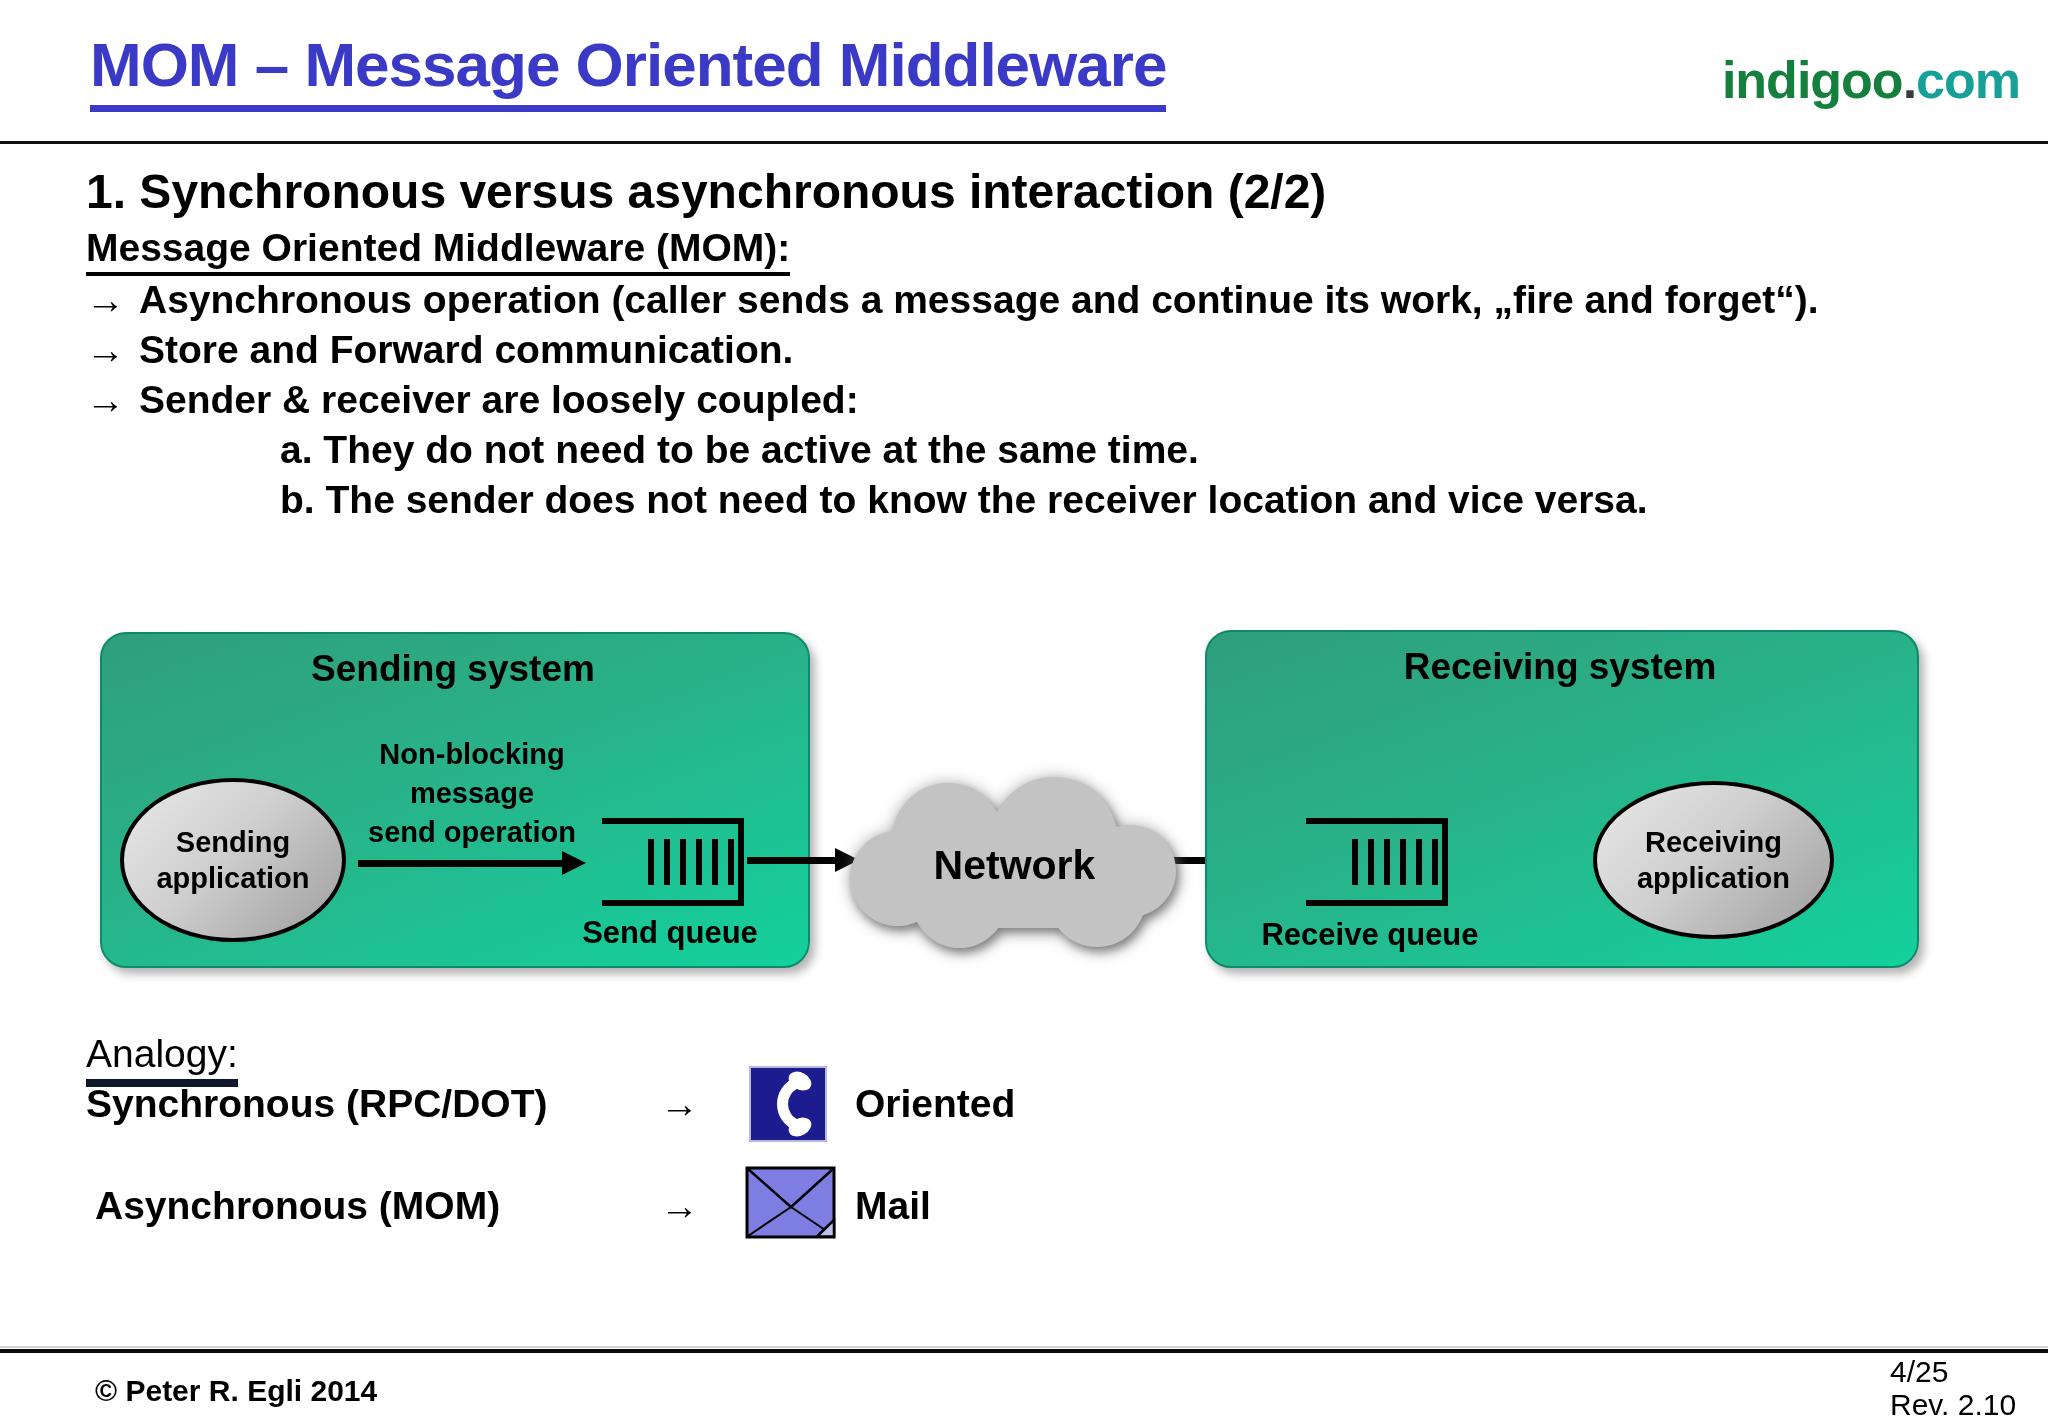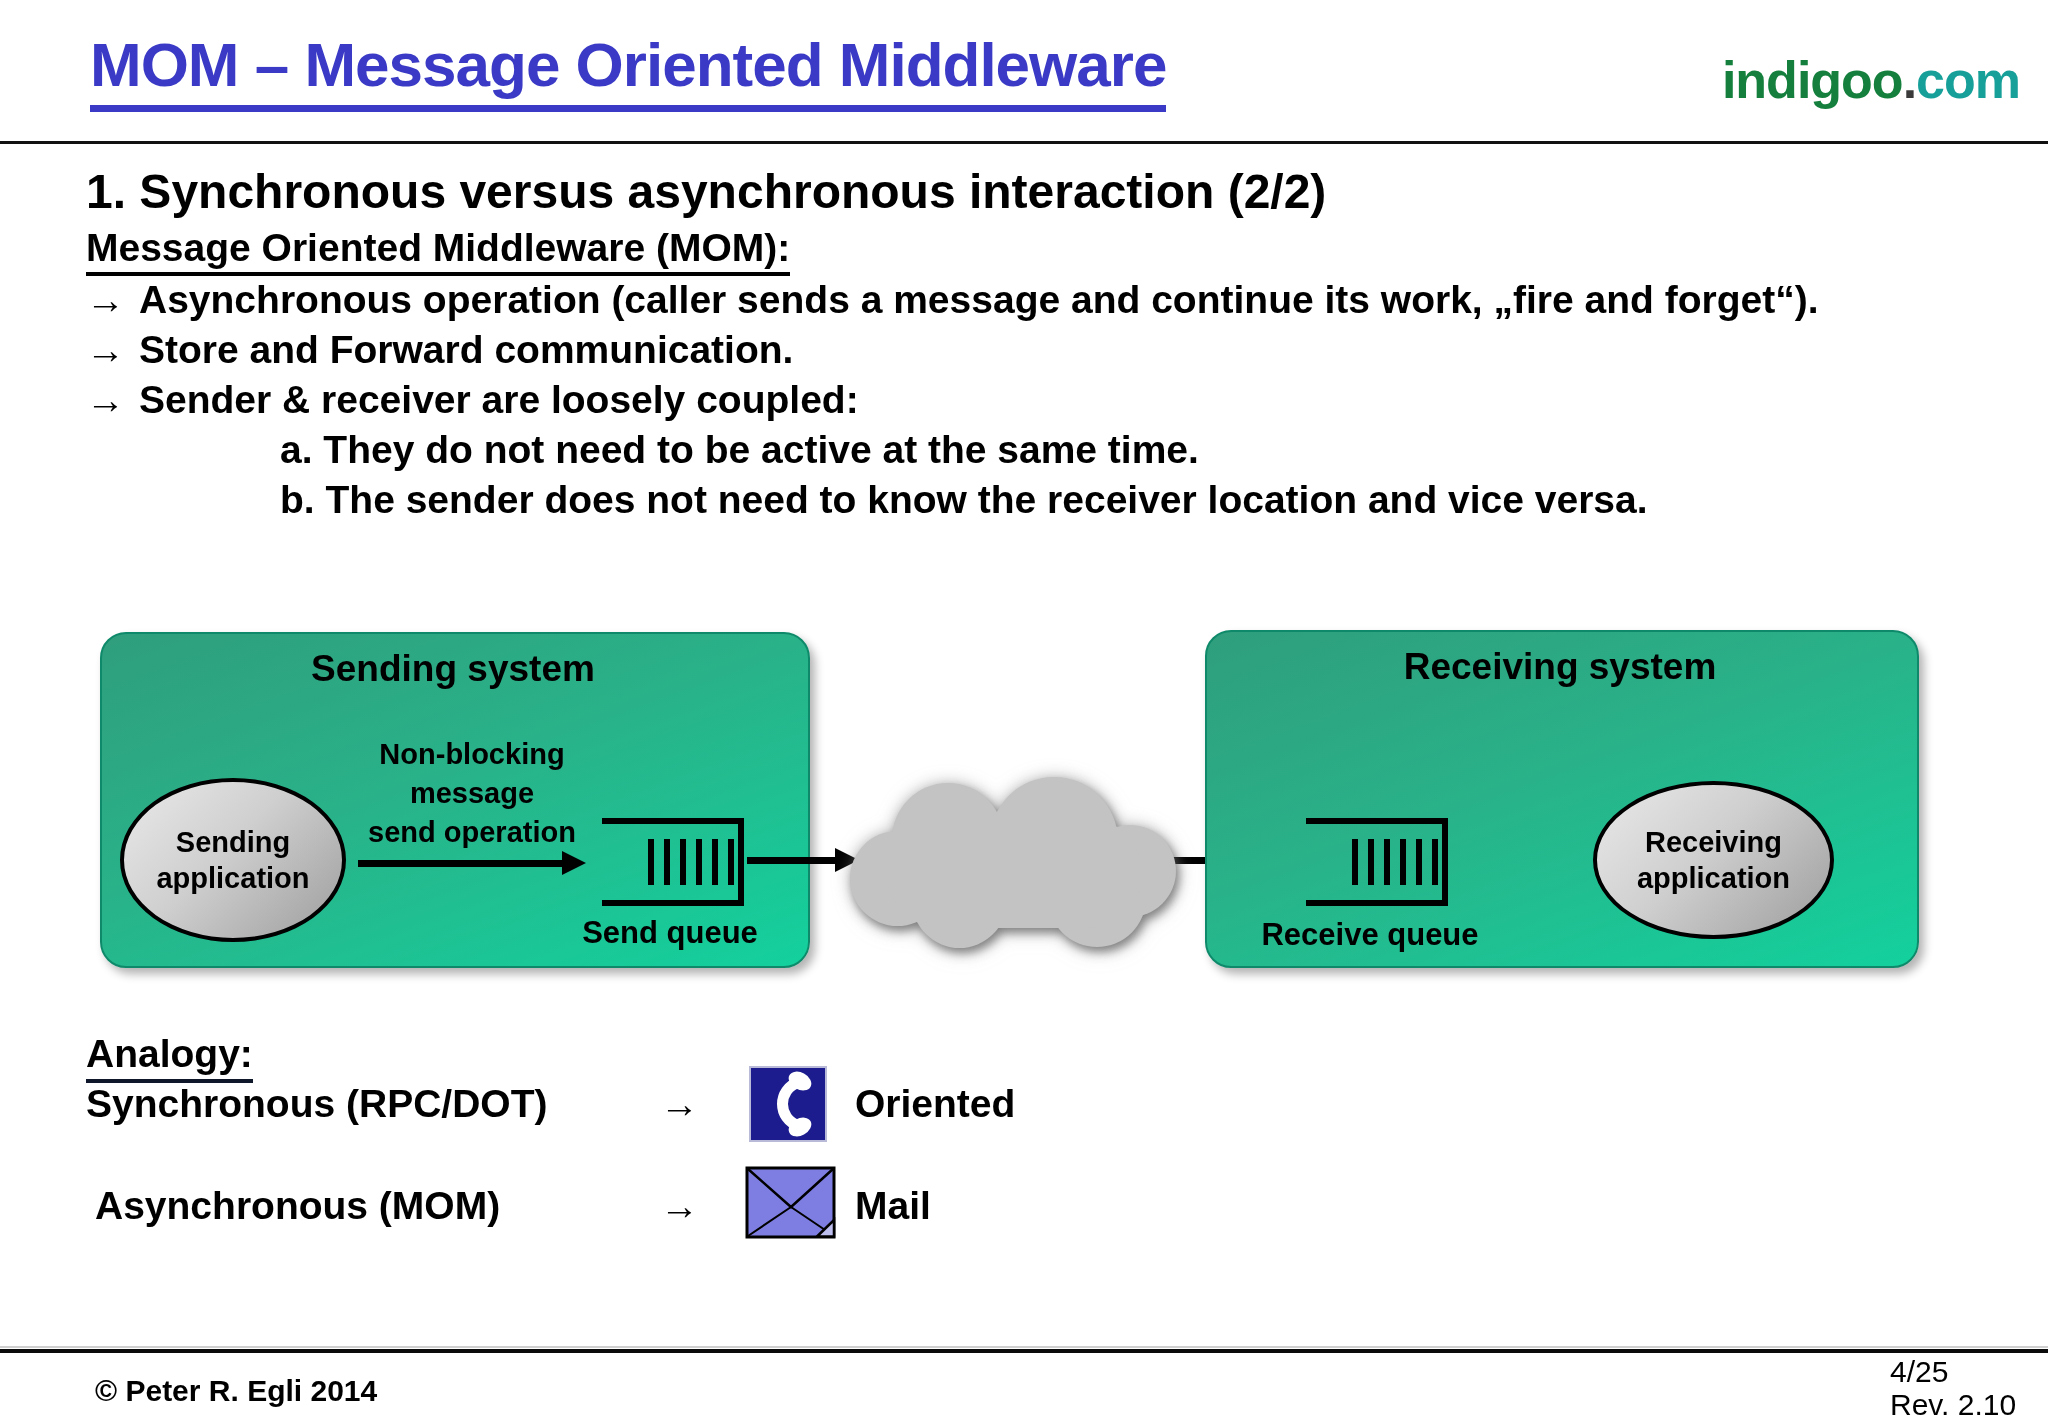--- a/index.html
+++ b/index.html
@@ -74,22 +74,22 @@
   .a4{left:1456px;top:857px;width:114px;}
 
   
   .cloud{left:852px;top:783px;width:325px;height:165px;
     filter:drop-shadow(3px 5px 5px rgba(70,70,70,0.55)) drop-shadow(0 0 8px rgba(130,130,130,0.55));}
   .cloud .puff{position:absolute;background:#c3c3c3;border-radius:50%;}
   .cloud-label{left:852px;top:783px;width:325px;height:165px;display:flex;
     align-items:center;justify-content:center;font-size:41px;font-weight:bold;}
 
   
-  .analogy-head{left:86px;top:1032px;font-size:39px;font-weight:bold;
-    border-bottom:4px solid #0f172a;padding-bottom:3px;display:inline-block;}
+  .analogy-head{left:86px;top:1032px;font-size:39px;font-weight:normal;
+    border-bottom:8px solid #0f172a;padding-bottom:3px;display:inline-block;}
   .an-label{font-size:39px;font-weight:bold;white-space:nowrap;}
   .an-arrow{font-size:39px;font-weight:bold;}
   .r1l{left:86px;top:1082px;} .r1a{left:660px;top:1082px;} .r1n{left:855px;top:1082px;}
   .r2l{left:86px;top:1184px;margin-left:9px;} .r2a{left:660px;top:1184px;} .r2n{left:855px;top:1184px;}
   .phone-box{left:749px;top:1066px;width:78px;height:76px;}
   .mail-box{left:745px;top:1166px;width:94px;height:74px;}
 
   
   .footer-gray{left:0;top:1346px;width:2048px;height:2px;background:#cfcfcf;}
   .footer-rule{left:0;top:1349px;width:2048px;height:4px;background:#0b0b0b;}
@@ -156,20 +156,21 @@
 
   <div class="abs cloud">
     <div class="puff" style="left:-2px;top:48px;width:95px;height:95px;"></div>
     <div class="puff" style="left:40px;top:0px;width:112px;height:112px;"></div>
     <div class="puff" style="left:138px;top:-6px;width:128px;height:128px;"></div>
     <div class="puff" style="left:232px;top:42px;width:92px;height:92px;"></div>
     <div class="puff" style="left:196px;top:66px;width:98px;height:98px;"></div>
     <div class="puff" style="left:60px;top:70px;width:95px;height:95px;"></div>
     <div class="puff" style="left:35px;top:35px;width:255px;height:110px;border-radius:55px;"></div>
   </div>
+  <div class="abs cloud-label">Network</div>
 
   <div class="abs sysbox recvbox"></div>
   <div class="abs sysbox-title recvbox-title">Receiving system</div>
   <svg class="abs" style="left:1306px;top:818px;" width="142" height="88" viewBox="0 0 142 88">
     <rect x="0" y="0" width="142" height="6" fill="#000"></rect>
     <rect x="0" y="82" width="142" height="6" fill="#000"></rect>
     <rect x="136" y="0" width="6" height="88" fill="#000"></rect>
     <rect x="46" y="21" width="6" height="46" fill="#000"></rect>
     <rect x="62" y="21" width="6" height="46" fill="#000"></rect>
     <rect x="78" y="21" width="6" height="46" fill="#000"></rect>

